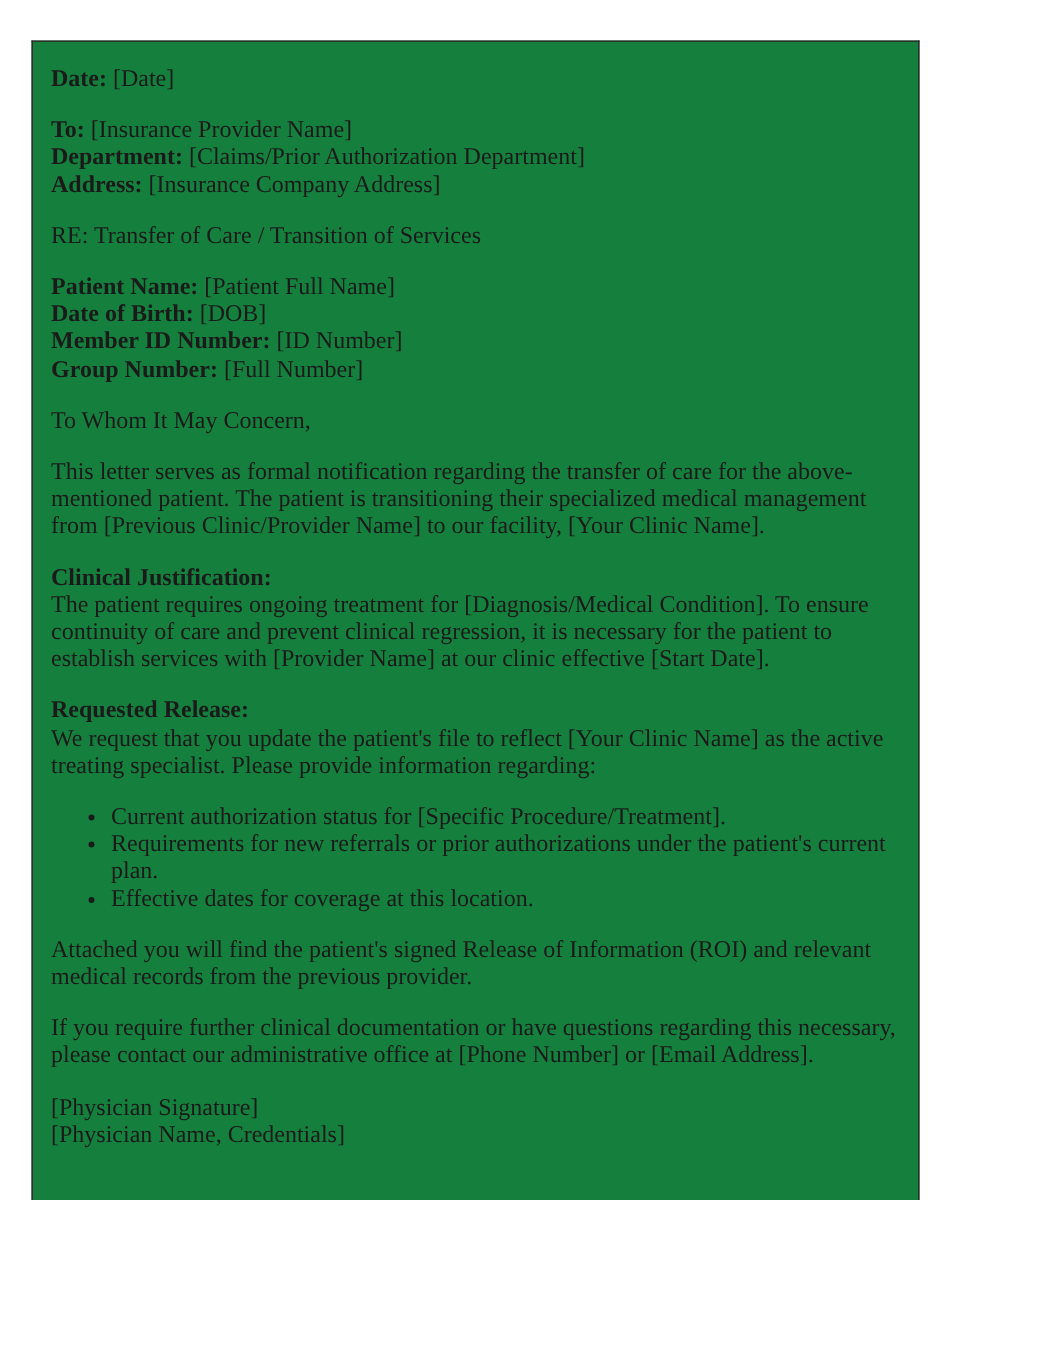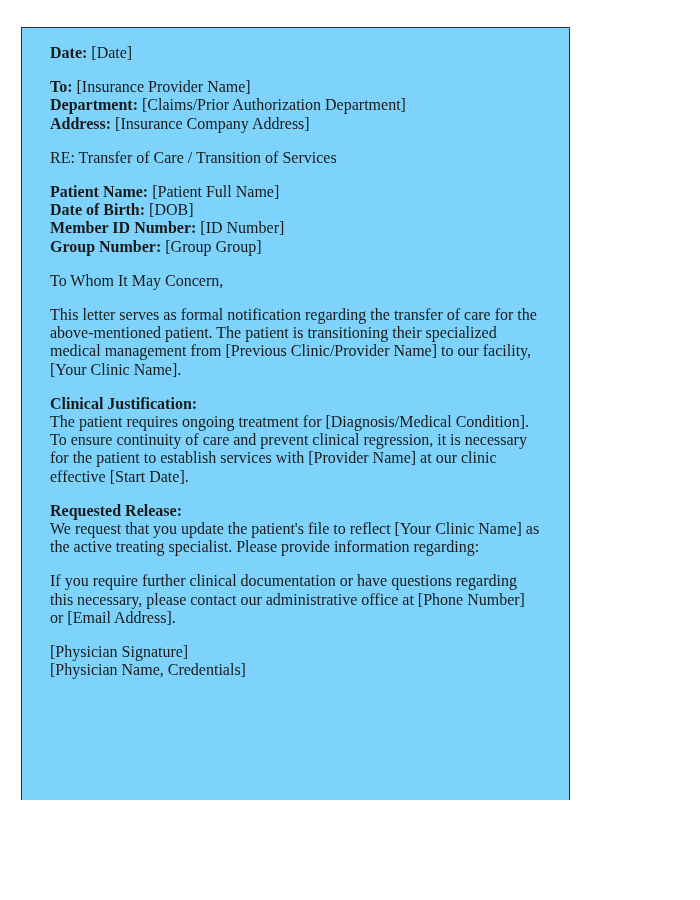--- a/index.html
+++ b/index.html
@@ -13,28 +13,28 @@
     position: relative;
     font-family: "Liberation Serif", "DejaVu Serif", serif;
     font-size: 16px;
     color: #1a1a1a;
   }
   .letter {
     box-sizing: border-box;
     position: absolute;
     left: 21px;
     top: 27px;
-    width: 549px;
+    width: 592px;
     height: 773px;
     border: 1px solid #2f2f2f;
     border-bottom: none;
-    padding: 0 28px;
+    padding: 0 12px;
     overflow: hidden;
     line-height: 18.2px;
-    background: #7dd3fc;
+    background: #15803d;
   }
   .letter p {
     margin: 16px 0;
   }
   .letter ul {
     margin: 16px 0;
     padding-left: 40px;
   }
   .letter li {
     margin: 0;
@@ -52,33 +52,39 @@
 
   <p><strong>To:</strong> <span>[Insurance Provider Name]</span><br>
   <strong>Department:</strong> <span>[Claims/Prior Authorization Department]</span><br>
   <strong>Address:</strong> <span>[Insurance Company Address]</span></p>
 
   <p class="bold">RE: Transfer of Care / Transition of Services</p>
 
   <p><strong>Patient Name:</strong> <span>[Patient Full Name]</span><br>
   <strong>Date of Birth:</strong> <span>[DOB]</span><br>
   <strong>Member ID Number:</strong> <span>[ID Number]</span><br>
-  <strong>Group Number:</strong> <span>[Group Group]</span></p>
+  <strong>Group Number:</strong> <span>[Full Number]</span></p>
 
   <p>To Whom It May Concern,</p>
 
   <p>This letter serves as formal notification regarding the transfer of care for the above-mentioned patient. The patient is transitioning their specialized medical management from [Previous Clinic/Provider Name] to our facility, [Your Clinic Name].</p>
 
   <p><strong>Clinical Justification:</strong><br>
   <span>The patient requires ongoing treatment for [Diagnosis/Medical Condition]. To ensure continuity of care and prevent clinical regression, it is necessary for the patient to establish services with [Provider Name] at our clinic effective [Start Date].</span></p>
 
   <p><strong>Requested Release:</strong><br>
   <span>We request that you update the patient's file to reflect [Your Clinic Name] as the active treating specialist. Please provide information regarding:</span></p>
 
+  <ul>
+    <li>Current authorization status for [Specific Procedure/Treatment].</li>
+    <li>Requirements for new referrals or prior authorizations under the patient's current plan.</li>
+    <li>Effective dates for coverage at this location.</li>
+  </ul>
 
+  <p>Attached you will find the patient's signed Release of Information (ROI) and relevant medical records from the previous provider.</p>
 
   <p>If you require further clinical documentation or have questions regarding this necessary, please contact our administrative office at [Phone Number] or [Email Address].</p>
 
 
   <p><span>[Physician Signature]</span><br>
   <span>[Physician Name, Credentials]</span></p>
 
 </div>
 
 </body></html>

